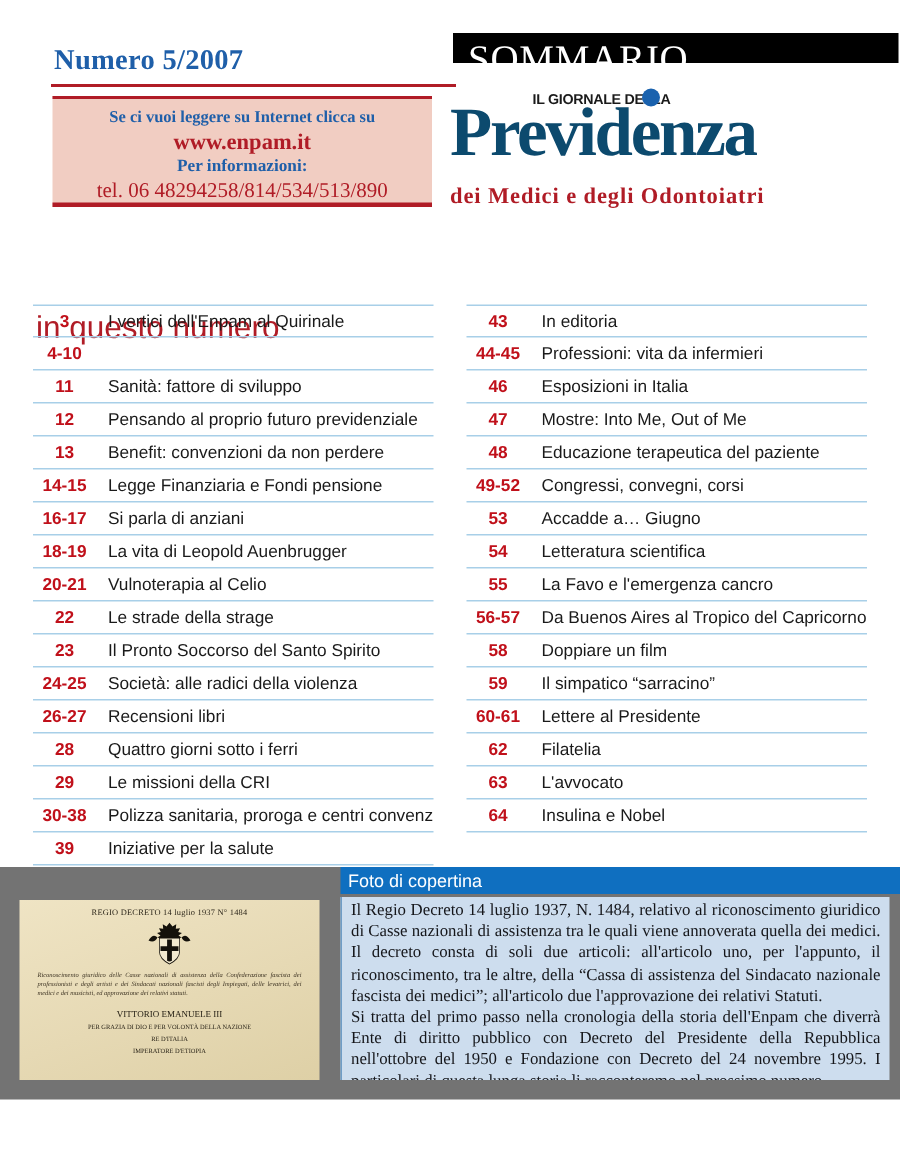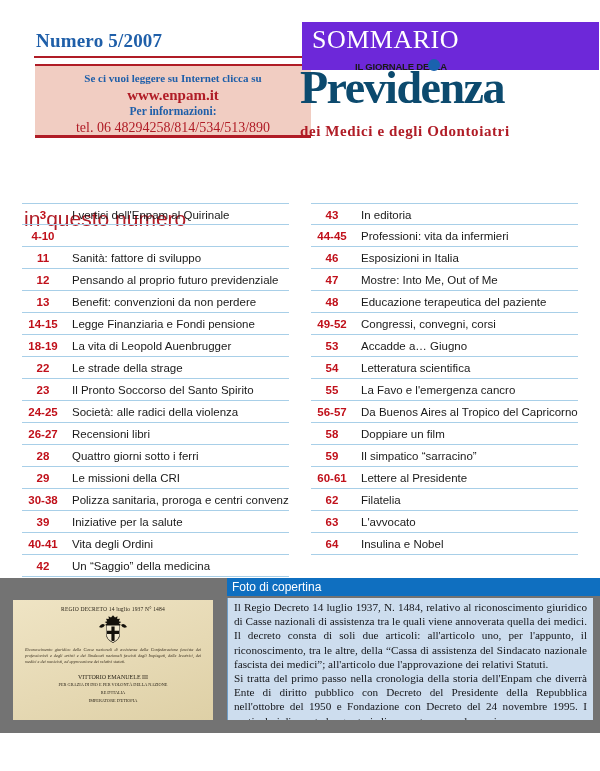--- a/index.html
+++ b/index.html
@@ -33,21 +33,21 @@
   #header-rule {
     position: absolute;
     left: 34px; top: 56px;
     width: 270px; height: 2px;
     background: #b01c26;
   }
 
   #internet-box {
     position: absolute;
     left: 35px; top: 64px;
-    width: 276px; height: 74px;
+    width: 253px; height: 74px;
     background: #f1cdc2;
     border-top: 2px solid #b01c26;
     border-bottom: 3px solid #b01c26;
     box-sizing: border-box;
     text-align: center;
     font-family: "Liberation Serif", serif;
     padding-top: 5px;
   }
   .ib-line1 {
     font-size: 11px; font-weight: bold; color: #1f5fa9;
@@ -62,22 +62,22 @@
     line-height: 15px;
   }
   .ib-line4 {
     font-size: 14px; font-weight: normal; color: #b01c26;
     line-height: 17px;
   }
 
   #sommario-box {
     position: absolute;
     left: 302px; top: 22px;
-    width: 297px; height: 48px;
-    background: #6d28d9;
+    width: 297px; height: 20px;
+    background: #000000;
   }
   #sommario-label {
     position: absolute;
     left: 10px; top: 3px;
     font-family: "Liberation Serif", serif;
     font-size: 26px;
     color: #ffffff;
     letter-spacing: 0.5px;
   }
 
@@ -300,22 +300,30 @@
     </div>
     <div class="toc-row">
       <div class="toc-page">13</div>
       <div class="toc-title">Benefit: convenzioni da non perdere</div>
     </div>
     <div class="toc-row">
       <div class="toc-page">14-15</div>
       <div class="toc-title">Legge Finanziaria e Fondi pensione</div>
     </div>
     <div class="toc-row">
+      <div class="toc-page">16-17</div>
+      <div class="toc-title">Si parla di anziani</div>
+    </div>
+    <div class="toc-row">
       <div class="toc-page">18-19</div>
       <div class="toc-title">La vita di Leopold Auenbrugger</div>
+    </div>
+    <div class="toc-row">
+      <div class="toc-page">20-21</div>
+      <div class="toc-title">Vulnoterapia al Celio</div>
     </div>
     <div class="toc-row">
       <div class="toc-page">22</div>
       <div class="toc-title">Le strade della strage</div>
     </div>
     <div class="toc-row">
       <div class="toc-page">23</div>
       <div class="toc-title">Il Pronto Soccorso del Santo Spirito</div>
     </div>
     <div class="toc-row">

